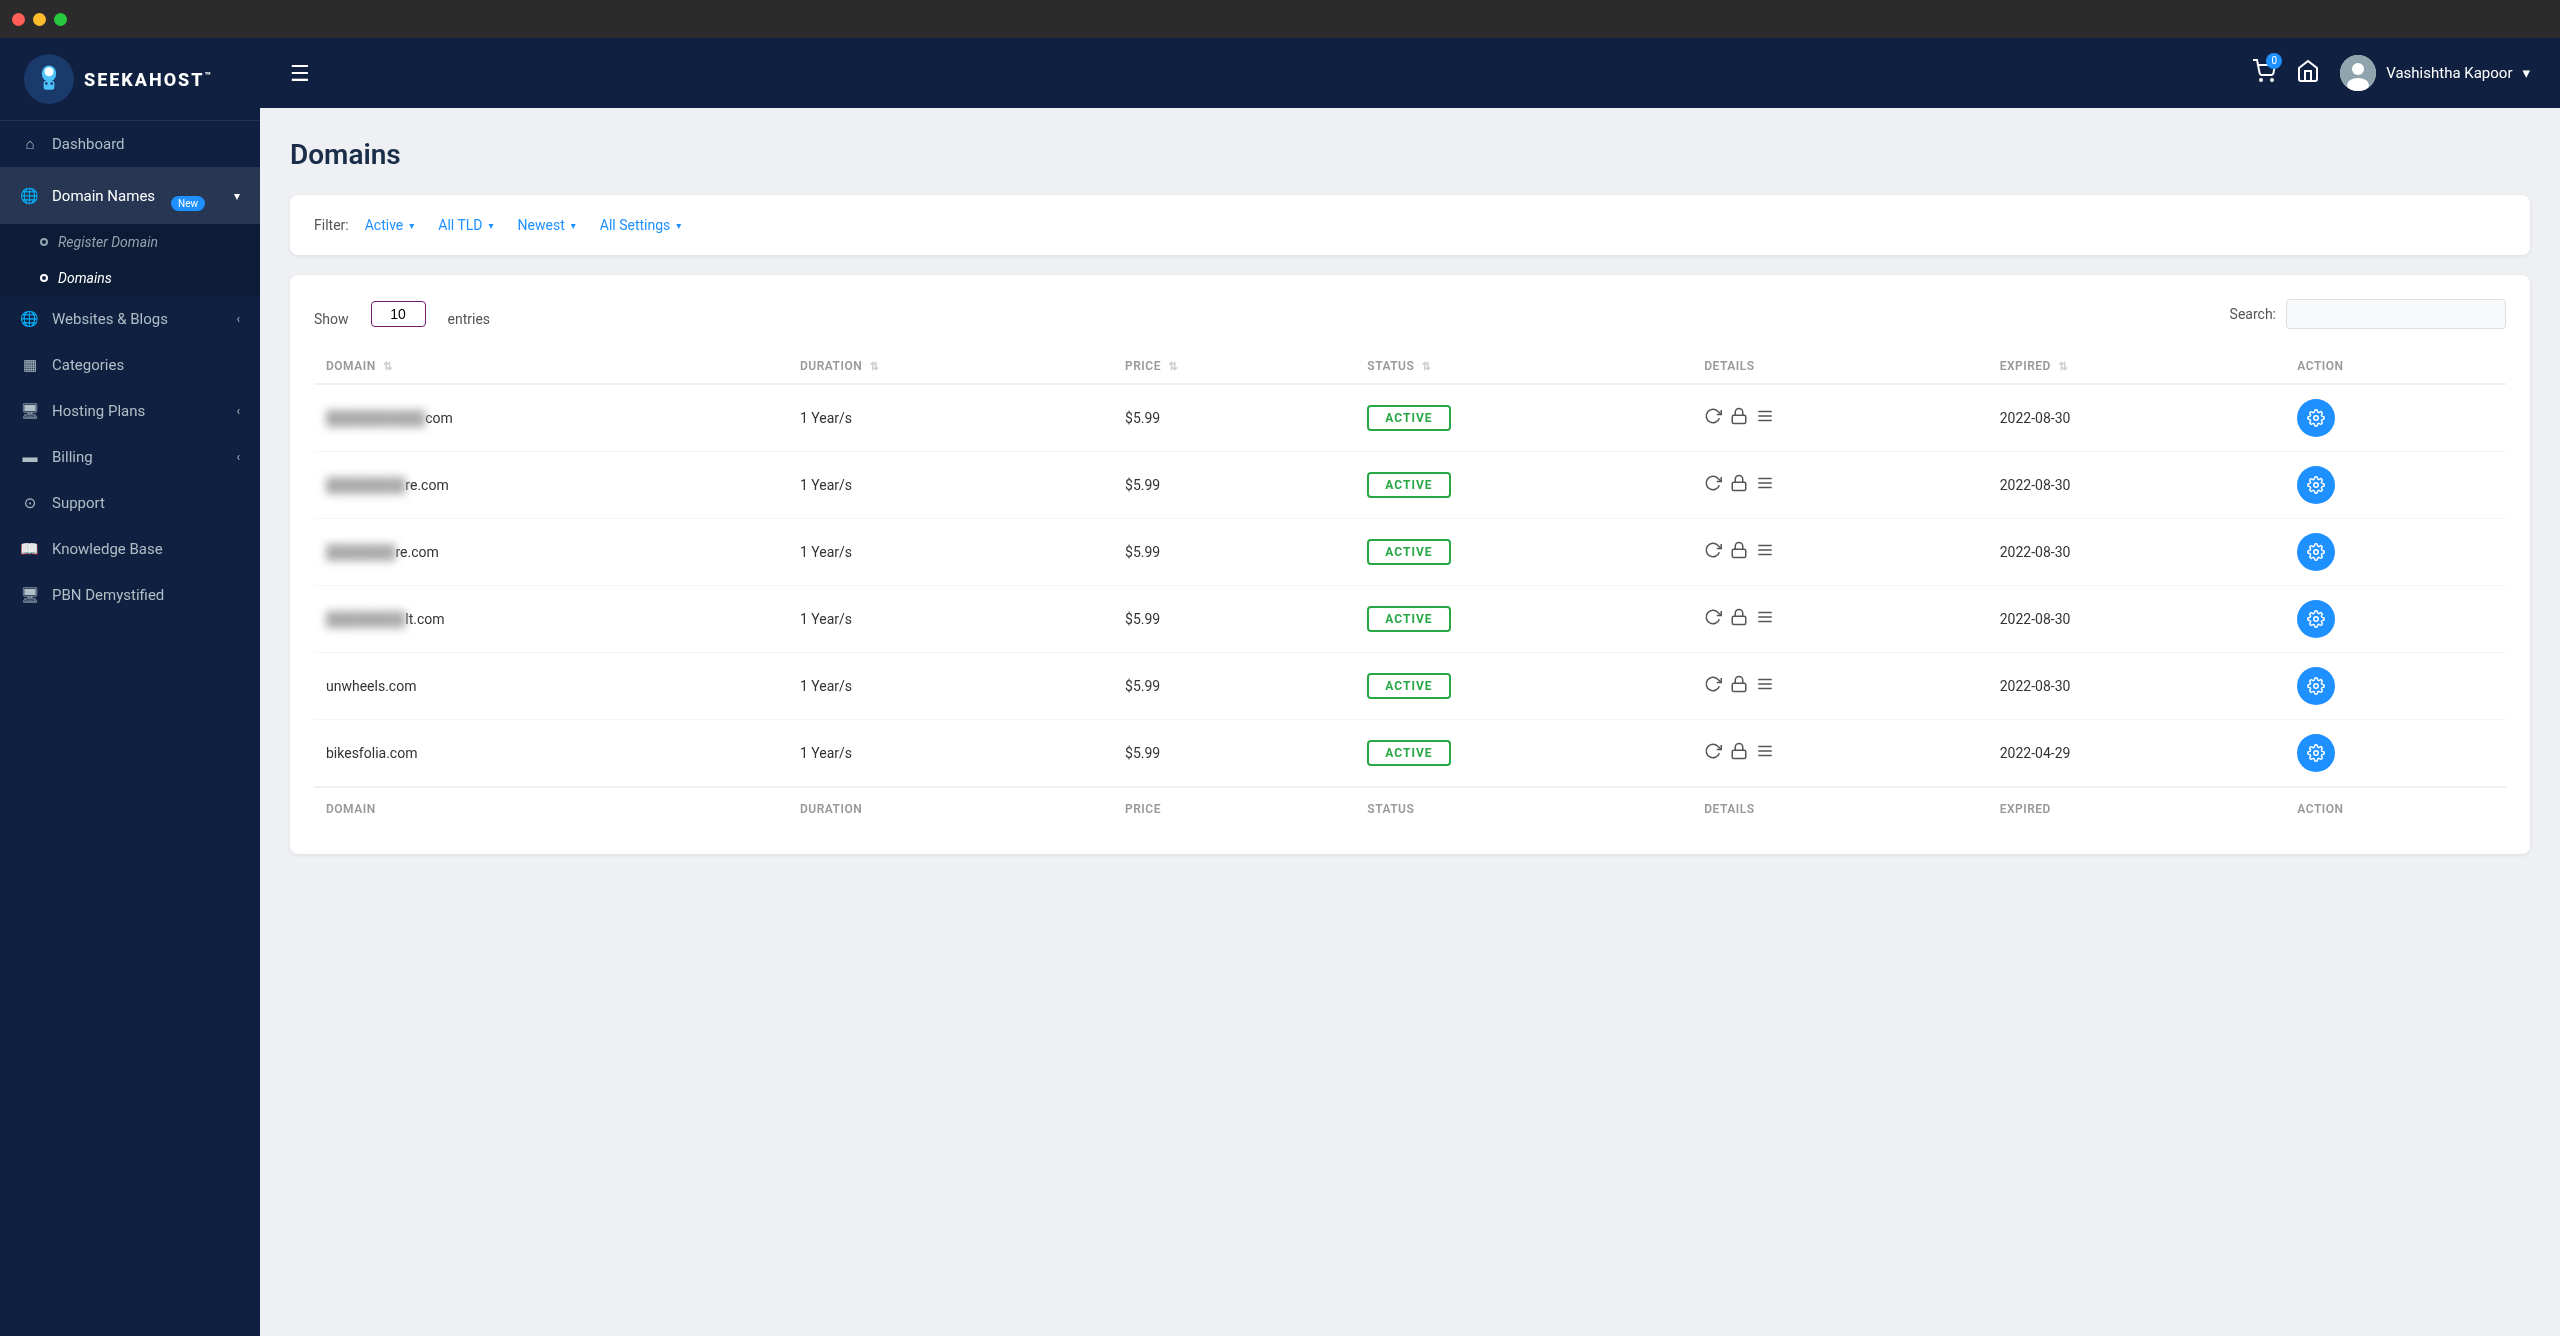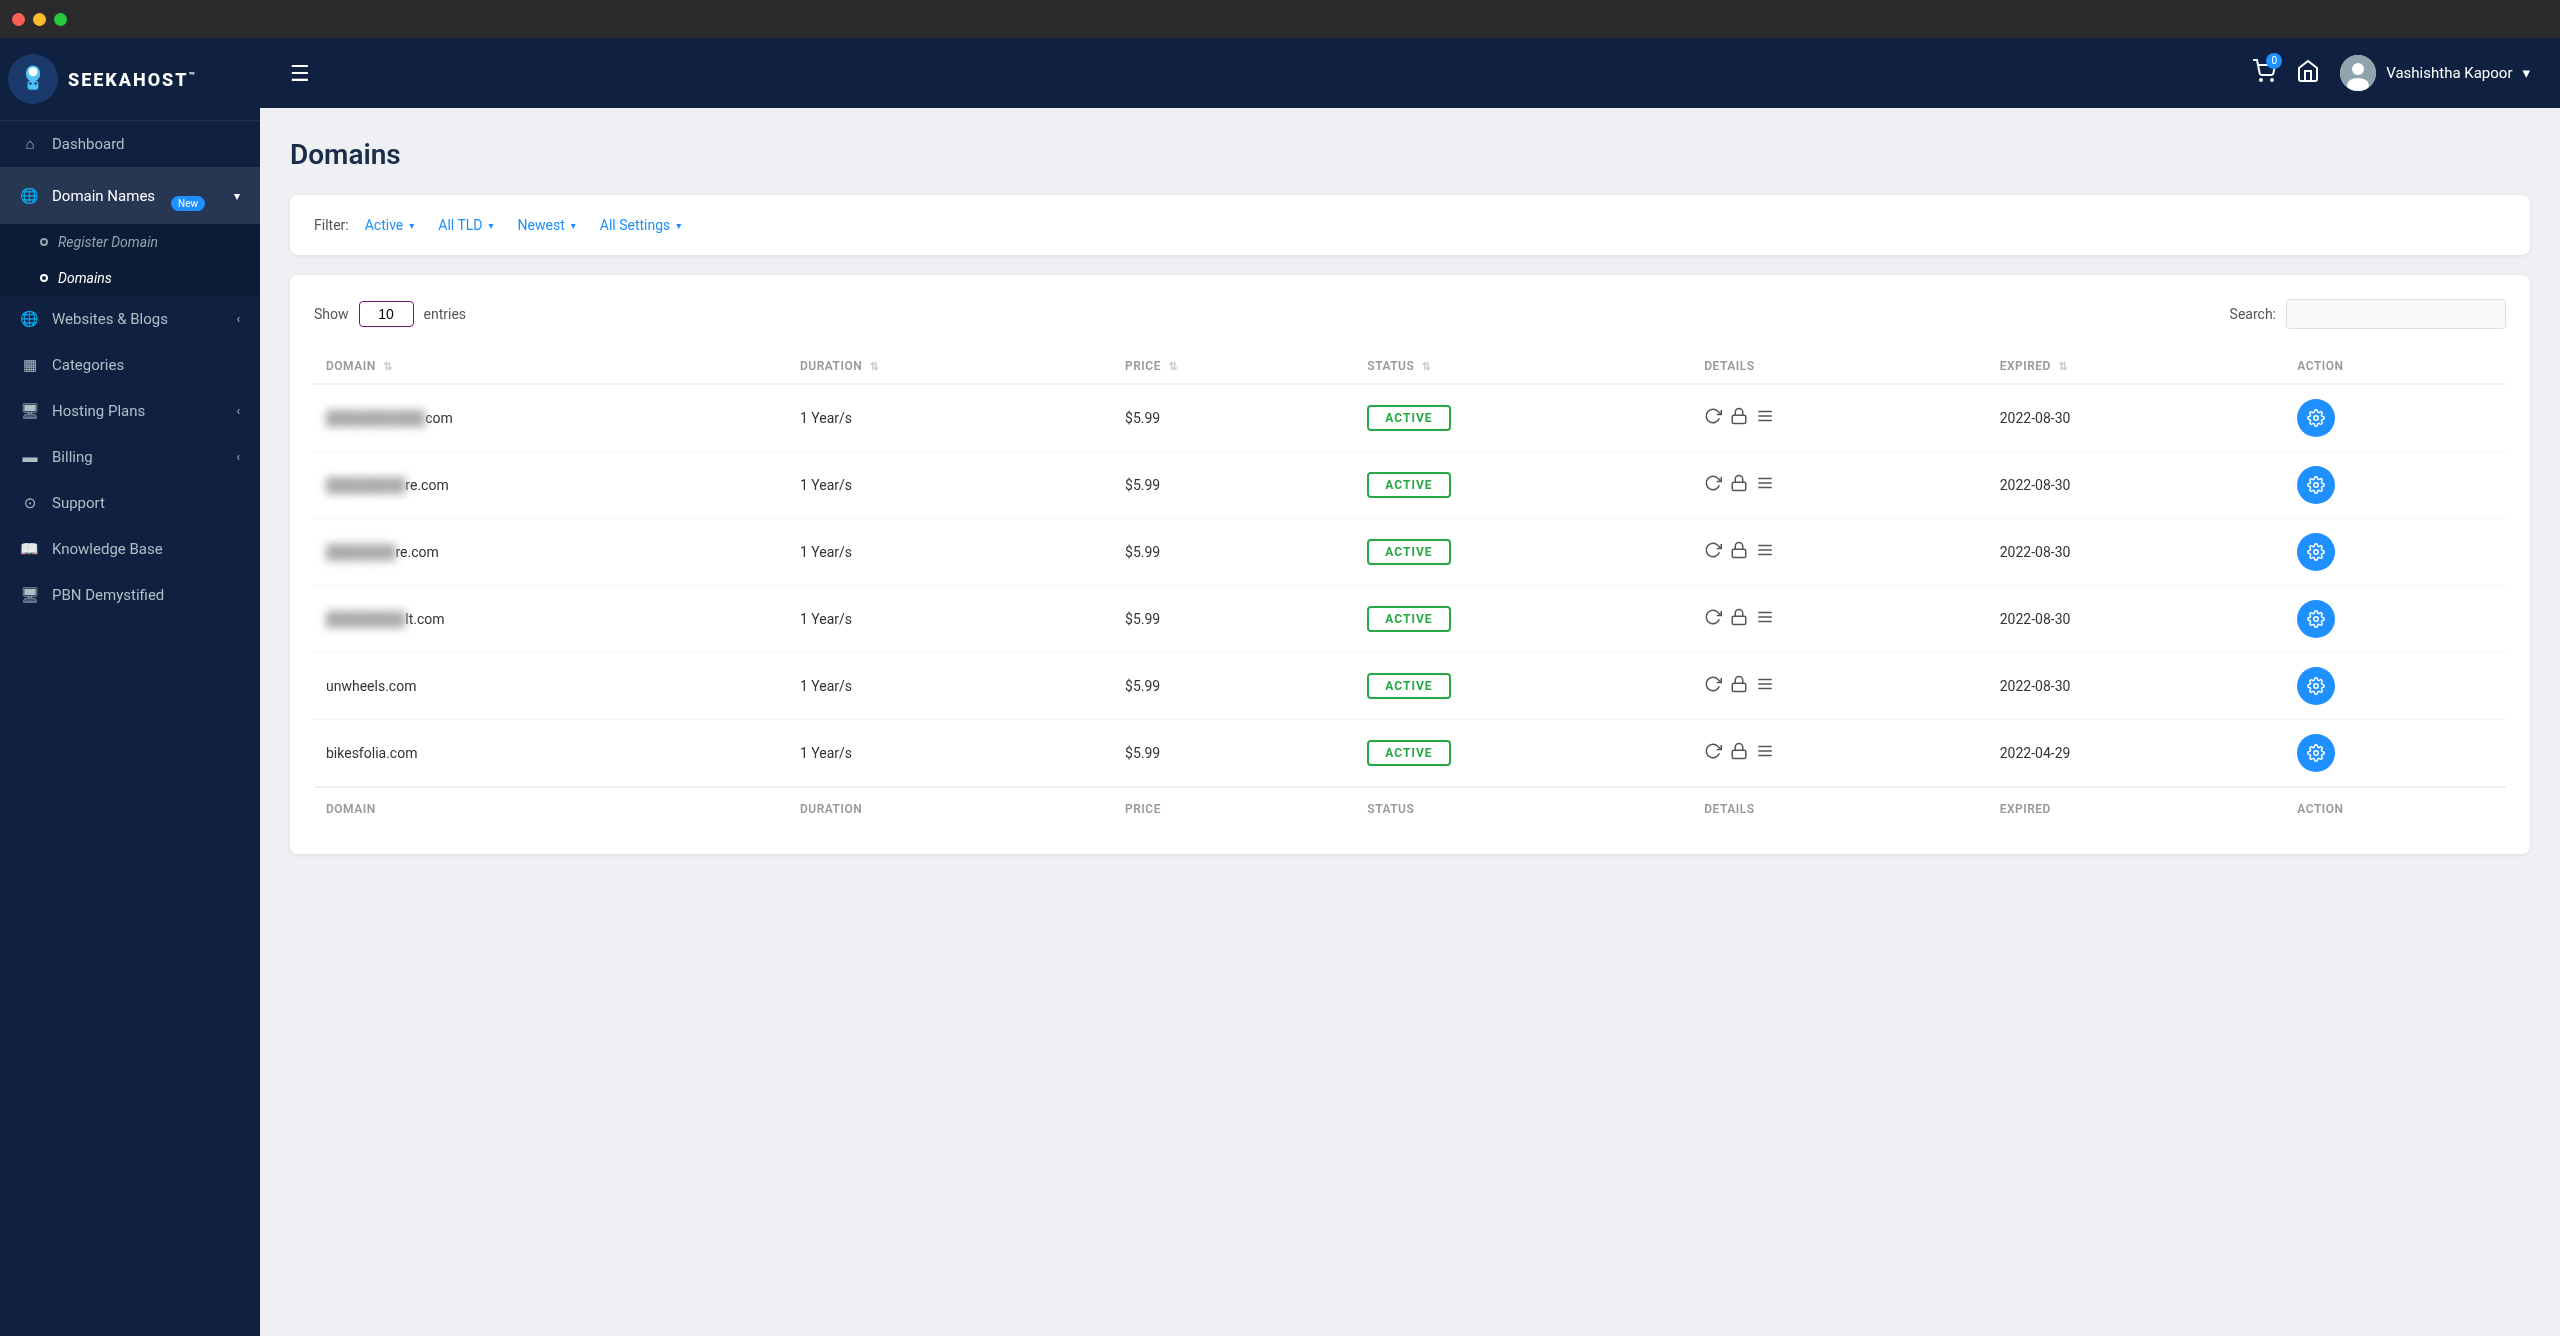--- a/index.html
+++ b/index.html
@@ -10,21 +10,21 @@
     .titlebar-btn { width: 13px; height: 13px; border-radius: 50%; display: inline-block; }
     .tb-red { background: #ff5f56; }
     .tb-yellow { background: #ffbd2e; }
     .tb-green { background: #27c93f; }
 
     
     .app { display: flex; flex: 1; overflow: hidden; }
 
     
     .sidebar { background: #0f2040; width: 260px; flex-shrink: 0; display: flex; flex-direction: column; overflow-y: auto; }
-    .sidebar-logo { padding: 16px 8px; display: flex; align-items: center; gap: 10px; border-bottom: 1px solid rgba(255,255,255,0.08); }
+    .sidebar-logo { padding: 16px 24px; display: flex; align-items: center; gap: 10px; border-bottom: 1px solid rgba(255,255,255,0.08); }
     .logo-img { width: 50px; height: 50px; background: #1a3a6b; border-radius: 50%; display: flex; align-items: center; justify-content: center; overflow: hidden; }
     .logo-img svg { width: 36px; height: 36px; }
 
     .nav-item { display: flex; align-items: center; gap: 12px; padding: 13px 20px; color: #b0bec5; cursor: pointer; font-size: 15px; transition: background 0.15s; }
     .nav-item.active { background: rgba(255,255,255,0.1); color: #fff; }
     .nav-item .nav-icon { width: 20px; height: 20px; display: flex; align-items: center; justify-content: center; flex-shrink: 0; }
     .nav-item .badge { background: #1e90ff; color: #fff; font-size: 10px; padding: 2px 7px; border-radius: 10px; margin-left: 4px; margin-top: 16px; }
     .nav-item .chevron { margin-left: auto; font-size: 12px; }
 
     .sub-nav { background: rgba(0,0,0,0.15); font-style: italic; }
@@ -52,21 +52,21 @@
 
     
     .filter-bar { background: #fff; border-radius: 8px; padding: 18px 24px; margin-bottom: 20px; display: flex; align-items: center; gap: 8px; box-shadow: 0 1px 4px rgba(0,0,0,0.08); }
     .filter-label { color: #555; font-size: 14px; }
     .filter-btn { display: flex; align-items: center; gap: 6px; color: #1e90ff; font-size: 14px; cursor: pointer; padding: 4px 8px; border-radius: 4px; }
     .filter-btn .caret { font-size: 10px; }
 
     
     .table-container { background: #fff; border-radius: 8px; padding: 24px; box-shadow: 0 1px 4px rgba(0,0,0,0.08); }
     .table-controls { display: flex; align-items: center; justify-content: space-between; margin-bottom: 20px; }
-    .show-entries { display: flex; align-items: center; gap: 10px; font-size: 14px; color: #555; }
+    .show-entries { display: flex; align-items: flex-end; gap: 22px; font-size: 14px; color: #555; }
     .entries-input { border: 1px solid #701a75; border-radius: 4px; padding: 4px 8px; width: 55px; text-align: center; font-size: 14px; }
     .search-box { display: flex; align-items: center; gap: 10px; font-size: 14px; color: #555; }
     .search-input { border: 1px solid #ddd; border-radius: 4px; padding: 6px 12px; font-size: 14px; width: 220px; background: #f8f9fa; outline: none; }
 
     
     table { width: 100%; border-collapse: collapse; font-size: 14px; }
     thead th { color: #999; font-size: 12px; font-weight: 600; text-transform: uppercase; letter-spacing: 0.5px; padding: 10px 12px; border-bottom: 2px solid #f0f0f0; text-align: left; white-space: nowrap; }
     thead th .sort-icon { color: #ccc; margin-left: 4px; font-size: 11px; }
     tbody tr { border-bottom: 1px solid #f5f5f5; }
     tbody tr:last-child { border-bottom: none; }

